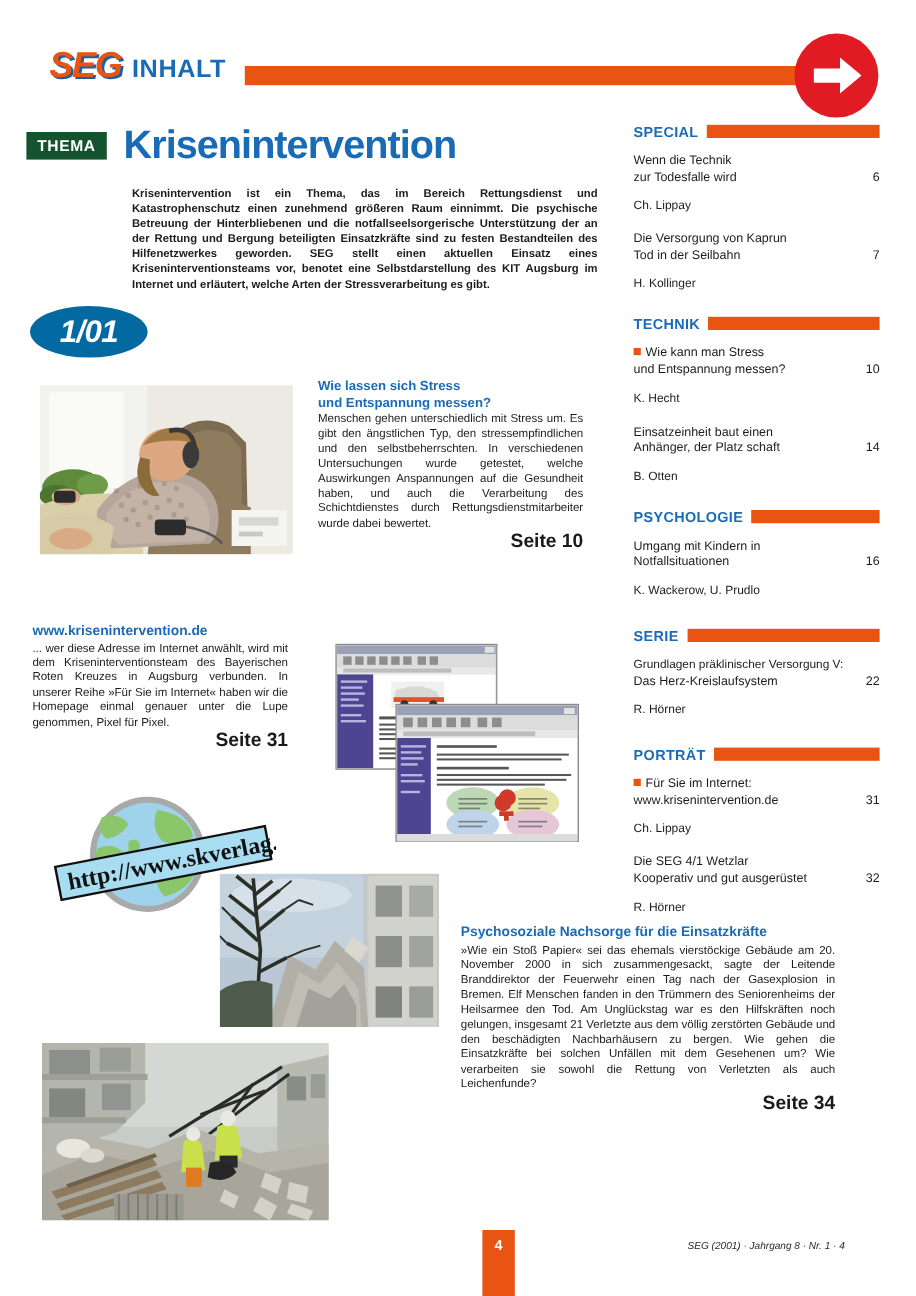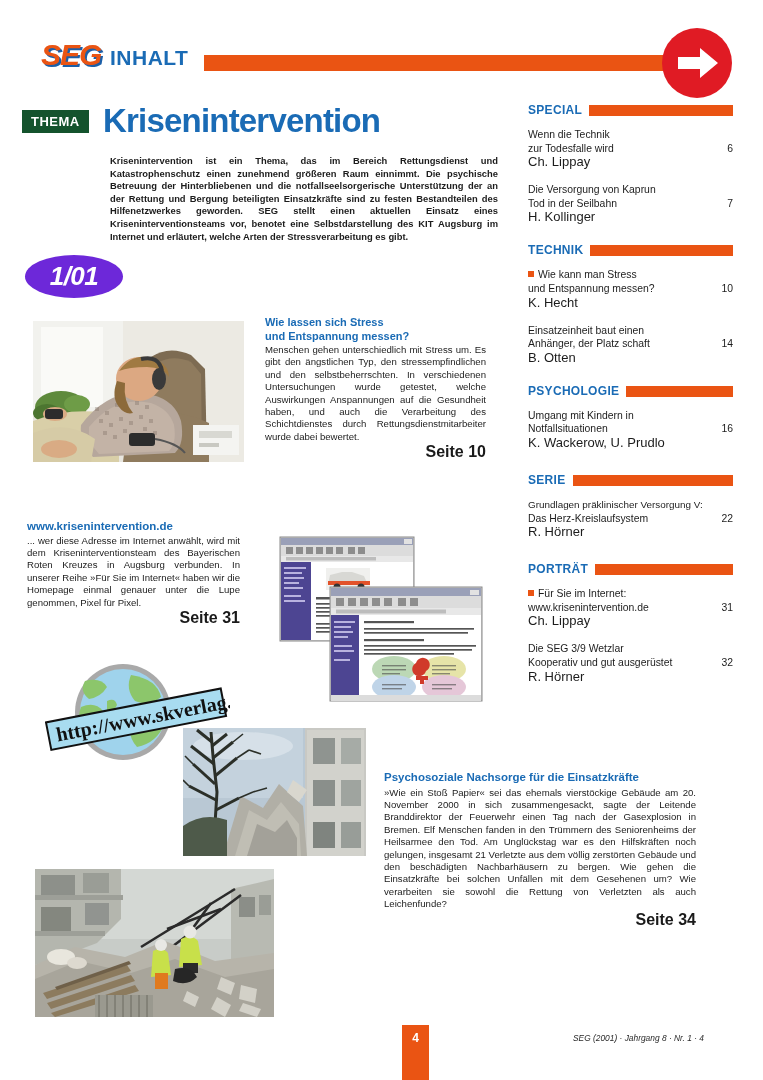--- a/index.html
+++ b/index.html
@@ -58,21 +58,21 @@
   .thema-intro {
     position: absolute; left: 110px; top: 155px; width: 388px;
     font-size: 9.4px; line-height: 12.6px; font-weight: bold;
     color: #1c1c1c; text-align: justify;
   }
 
   
   .issue-badge {
     position: absolute; left: 25px; top: 255px;
     width: 98px; height: 43px; border-radius: 50%;
-    background: #6d28d9; color: #ffffff;
+    background: #0369a1; color: #ffffff;
     font-size: 26px; font-weight: bold; font-style: italic;
     display: flex; align-items: center; justify-content: center;
     letter-spacing: -0.5px;
   }
 
   
   .photo { position: absolute; overflow: hidden; }
   .photo svg { display: block; width: 100%; height: 100%; }
 
   .photo-stress { left: 33px; top: 321px; width: 211px; height: 141px; }
@@ -100,37 +100,37 @@
   .teaser-web { position: absolute; left: 27px; top: 520px; width: 213px; }
   .teaser-web .teaser-head { font-size: 11.5px; }
 
   .teaser-nach { position: absolute; left: 384px; top: 771px; width: 312px; }
   .teaser-nach .teaser-head { font-size: 11.5px; margin-bottom: 2px; }
 
   
   .toc { position: absolute; left: 528px; top: 104px; width: 205px; }
   .toc-section { margin-bottom: 0; }
   .toc-head-row {
-    display: flex; align-items: flex-end; gap: 7px;
+    display: flex; align-items: flex-start; gap: 7px;
     margin-bottom: 12px;
   }
   .toc-head-label {
     font-size: 12px; font-weight: bold; color: #1a6bb5;
     letter-spacing: 0.3px; white-space: nowrap; line-height: 1;
   }
   .toc-head-bar { flex: 1 1 auto; height: 11px; background: #ea5413; }
 
   .toc-entry { margin-bottom: 16px; position: relative; }
   .toc-line {
     display: flex; justify-content: space-between; align-items: baseline;
     font-size: 10.4px; line-height: 13.6px; color: #1c1c1c;
   }
   .toc-line .t { padding-right: 6px; }
   .toc-line .p { font-size: 10.4px; white-space: nowrap; }
-  .toc-author { font-size: 13px; line-height: 10px; color: #1c1c1c; margin-top: 2px; }
+  .toc-author { font-size: 10px; line-height: 10px; color: #1c1c1c; margin-top: 12px; }
   .bullet {
     display: inline-block; width: 6px; height: 6px;
     background: #ea5413; margin-right: 4px; vertical-align: 1px;
   }
 
   
   .folio {
     position: absolute; left: 402px; top: 1025px;
     width: 27px; height: 55px; background: #ea5413;
     color: #ffffff; font-size: 12px; font-weight: bold;
@@ -596,21 +596,21 @@
           <span class="t"><span class="bullet"></span><span>Für Sie im Internet:</span></span>
         </div>
         <div class="toc-line">
           <span class="t">www.krisenintervention.de</span>
           <span class="p">31</span>
         </div>
         <div class="toc-author">Ch. Lippay</div>
       </div>
       <div class="toc-entry">
         <div class="toc-line">
-            <span class="t">Die SEG 3/9 Wetzlar</span>
+            <span class="t">Die SEG 4/1 Wetzlar</span>
           </div>
         <div class="toc-line">
           <span class="t">Kooperativ und gut ausgerüstet</span>
           <span class="p">32</span>
         </div>
         <div class="toc-author">R. Hörner</div>
       </div>
     </div>
 
   </div>

